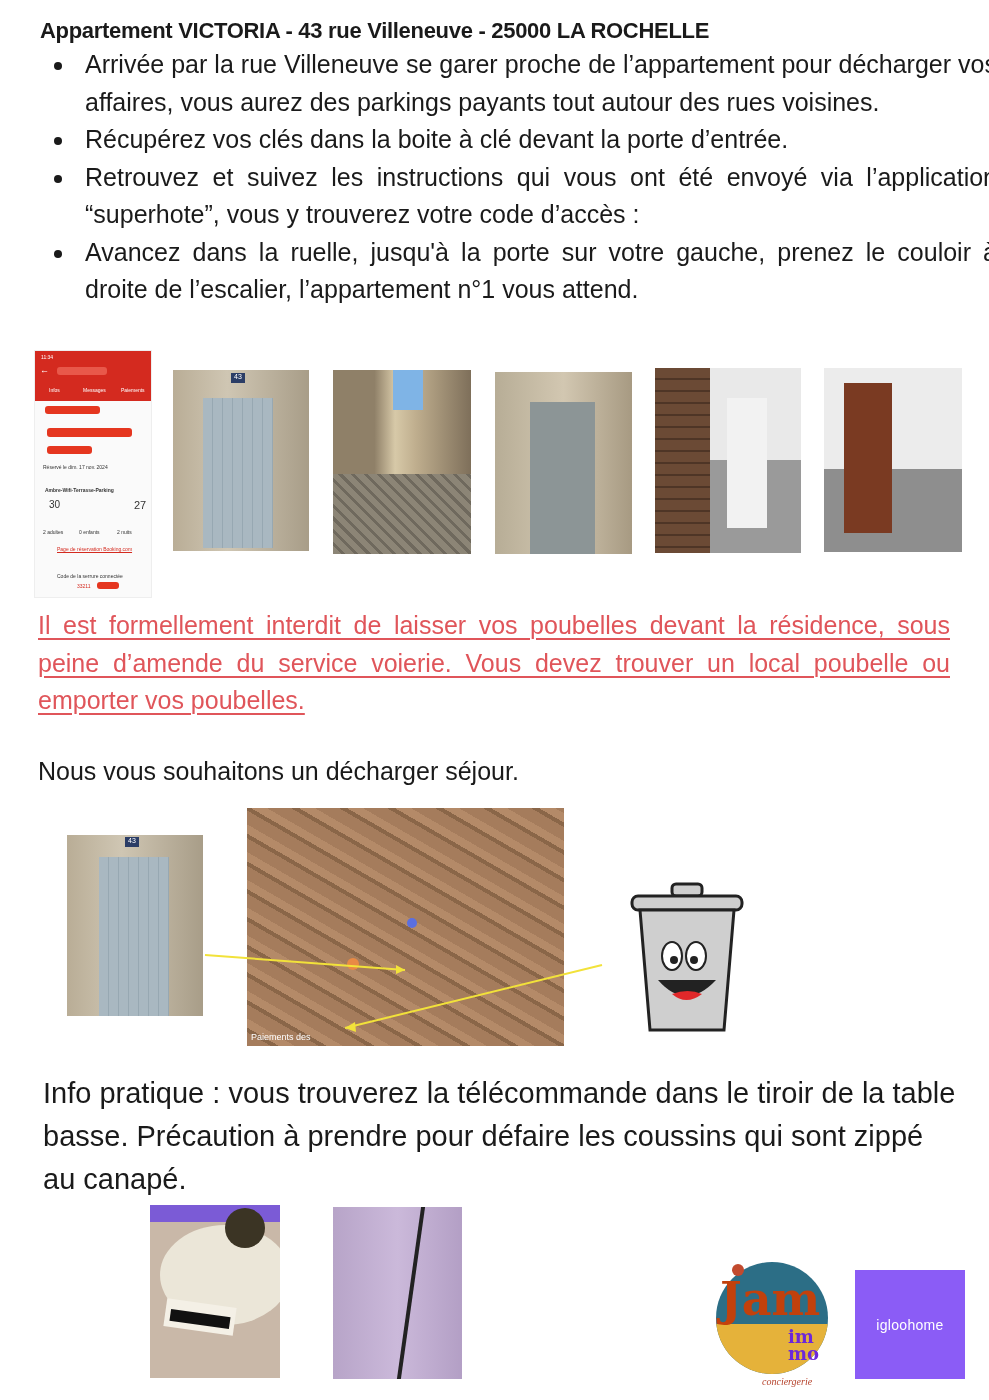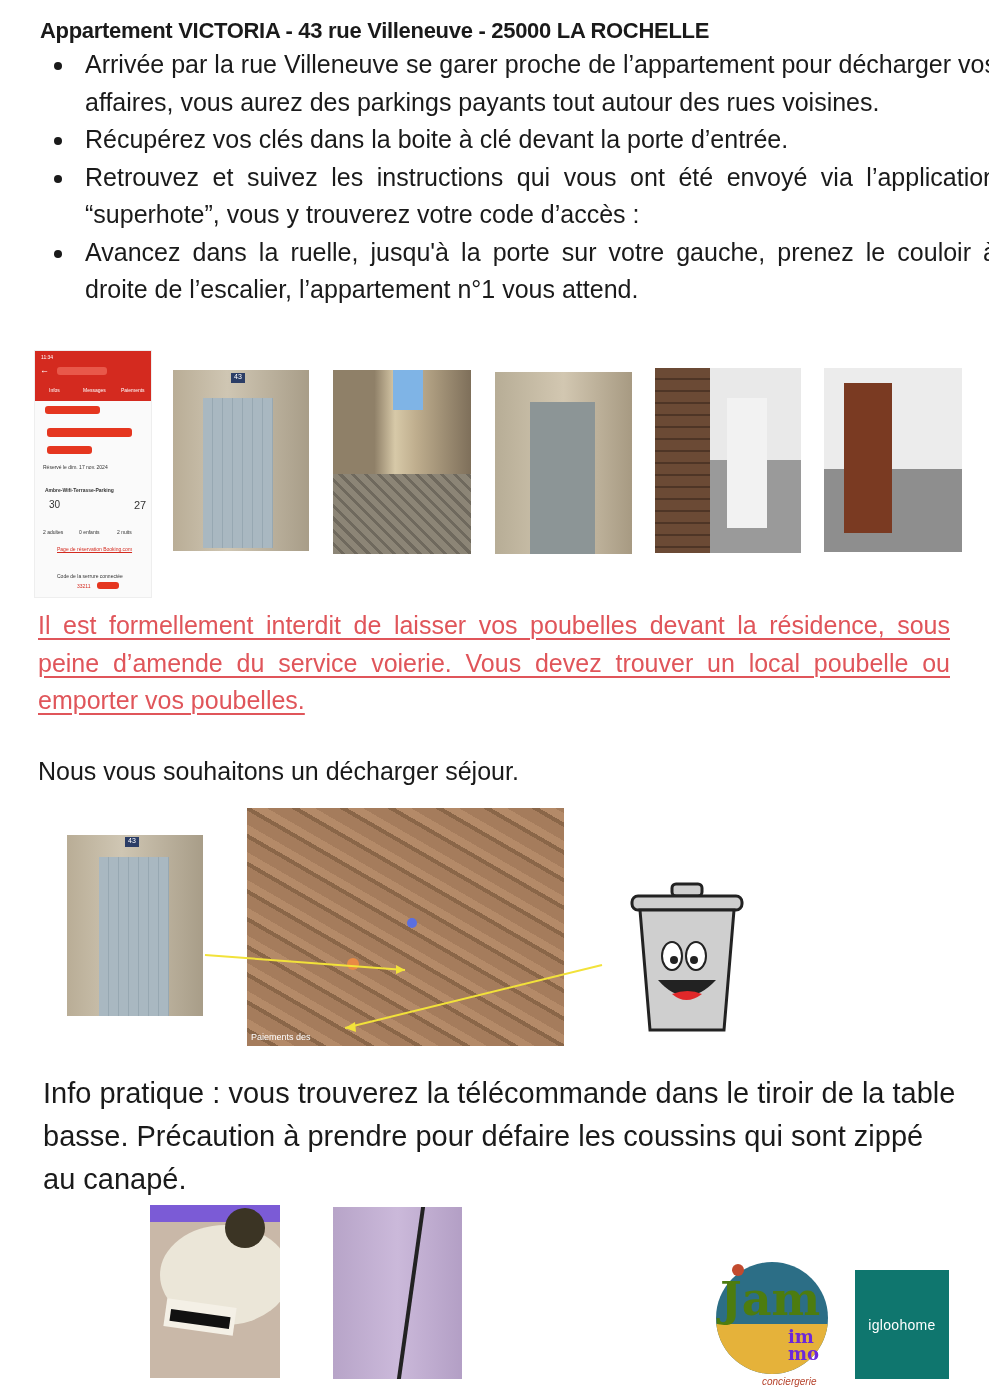--- a/index.html
+++ b/index.html
@@ -9,21 +9,21 @@
   ul.steps{position:absolute;left:40px;top:46px;width:912px;margin:0;padding:0 0 0 45px;list-style:none;font-size:25px;line-height:37.5px;}
   ul.steps li{position:relative;text-align:justify;}
   ul.steps li:before{content:"";position:absolute;left:-31px;top:16px;width:8px;height:8px;border-radius:50%;background:#1a1a1a;}
   .photo{position:absolute;overflow:hidden;}
   .warning{left:38px;top:607px;width:912px;font-size:25px;line-height:37.5px;color:#e0555a;text-decoration:underline;text-decoration-thickness:2px;text-underline-offset:4px;text-align:justify;}
   .wish{left:38px;top:757px;font-size:25px;}
   .info{left:43px;top:1072px;width:920px;font-size:29px;line-height:43px;}
   .phone{left:34px;top:350px;width:116px;height:246px;background:#fafafa;border:1px solid #eee;font-size:5px;color:#333;}
   .phone .hdr{background:#d42a1f;height:50px;color:#fff;position:relative;}
   .redact{background:#e5361f;border-radius:3px;position:absolute;}
-  .igloo{left:855px;top:1270px;width:94px;height:109px;background:#0f766e;color:#fff;font-size:14px;display:flex;align-items:center;justify-content:center;letter-spacing:0.3px;}
+  .igloo{left:855px;top:1270px;width:110px;height:109px;background:#8b5cf6;color:#fff;font-size:14px;display:flex;align-items:center;justify-content:center;letter-spacing:0.3px;}
 </style>
 </head>
 <body>
 
 <div class="abs title">Appartement VICTORIA -  43 rue Villeneuve - 25000 LA ROCHELLE</div>
 
 <ul class="steps">
   <li>Arrivée par la rue Villeneuve se garer proche de l’appartement pour décharger vos affaires, vous aurez des parkings payants tout autour des rues voisines.</li>
   <li>Récupérez vos clés dans la boite à clé devant la porte d’entrée.</li>
   <li>Retrouvez et suivez les instructions qui vous ont été envoyé via l’application “superhote”, vous y trouverez votre code d’accès :</li>
@@ -115,20 +115,20 @@
 </div>
 <div class="photo" style="left:333px;top:1207px;width:129px;height:172px;background:linear-gradient(90deg,#b7a4c8,#cbb9da 50%,#b39fc5);">
   <div class="abs" style="left:76px;top:0;width:4px;height:172px;background:#222;transform:skewX(-8deg);"></div>
 </div>
 
 <div class="abs" style="left:714px;top:1262px;width:120px;height:132px;">
   <div class="abs" style="left:2px;top:0;width:112px;height:112px;border-radius:50%;background:#2c6e86;overflow:hidden;">
     <div class="abs" style="left:0;top:62px;width:112px;height:50px;background:#e5b23a;"></div>
   </div>
   <div class="abs" style="left:18px;top:2px;width:12px;height:12px;border-radius:50%;background:#c24a2e;"></div>
-  <div class="abs" style="left:6px;top:14px;font-family:'DejaVu Serif',serif;font-weight:bold;font-size:46px;color:#4d7c0f;line-height:1;">Jam</div>
+  <div class="abs" style="left:6px;top:14px;font-family:'DejaVu Serif',serif;font-weight:bold;font-size:46px;color:#c2410c;line-height:1;">Jam</div>
   <div class="abs" style="left:74px;top:66px;font-family:'DejaVu Serif',serif;font-weight:bold;font-size:18px;color:#6d28d9;line-height:17px;">
     <div>im</div>
     <div>mo</div>
   </div>
-  <div class="abs" style="left:48px;top:114px;font-family:Liberation Sans, sans-serif;font-style:italic;font-size:10px;color:#b5412a;text-align:right;">conciergerie</div>
+  <div class="abs" style="left:48px;top:114px;font-family:Liberation Serif, serif;font-style:italic;font-size:10px;color:#b5412a;text-align:right;">conciergerie</div>
 </div>
 <div class="abs igloo">igloohome</div>
 
 </body></html>

